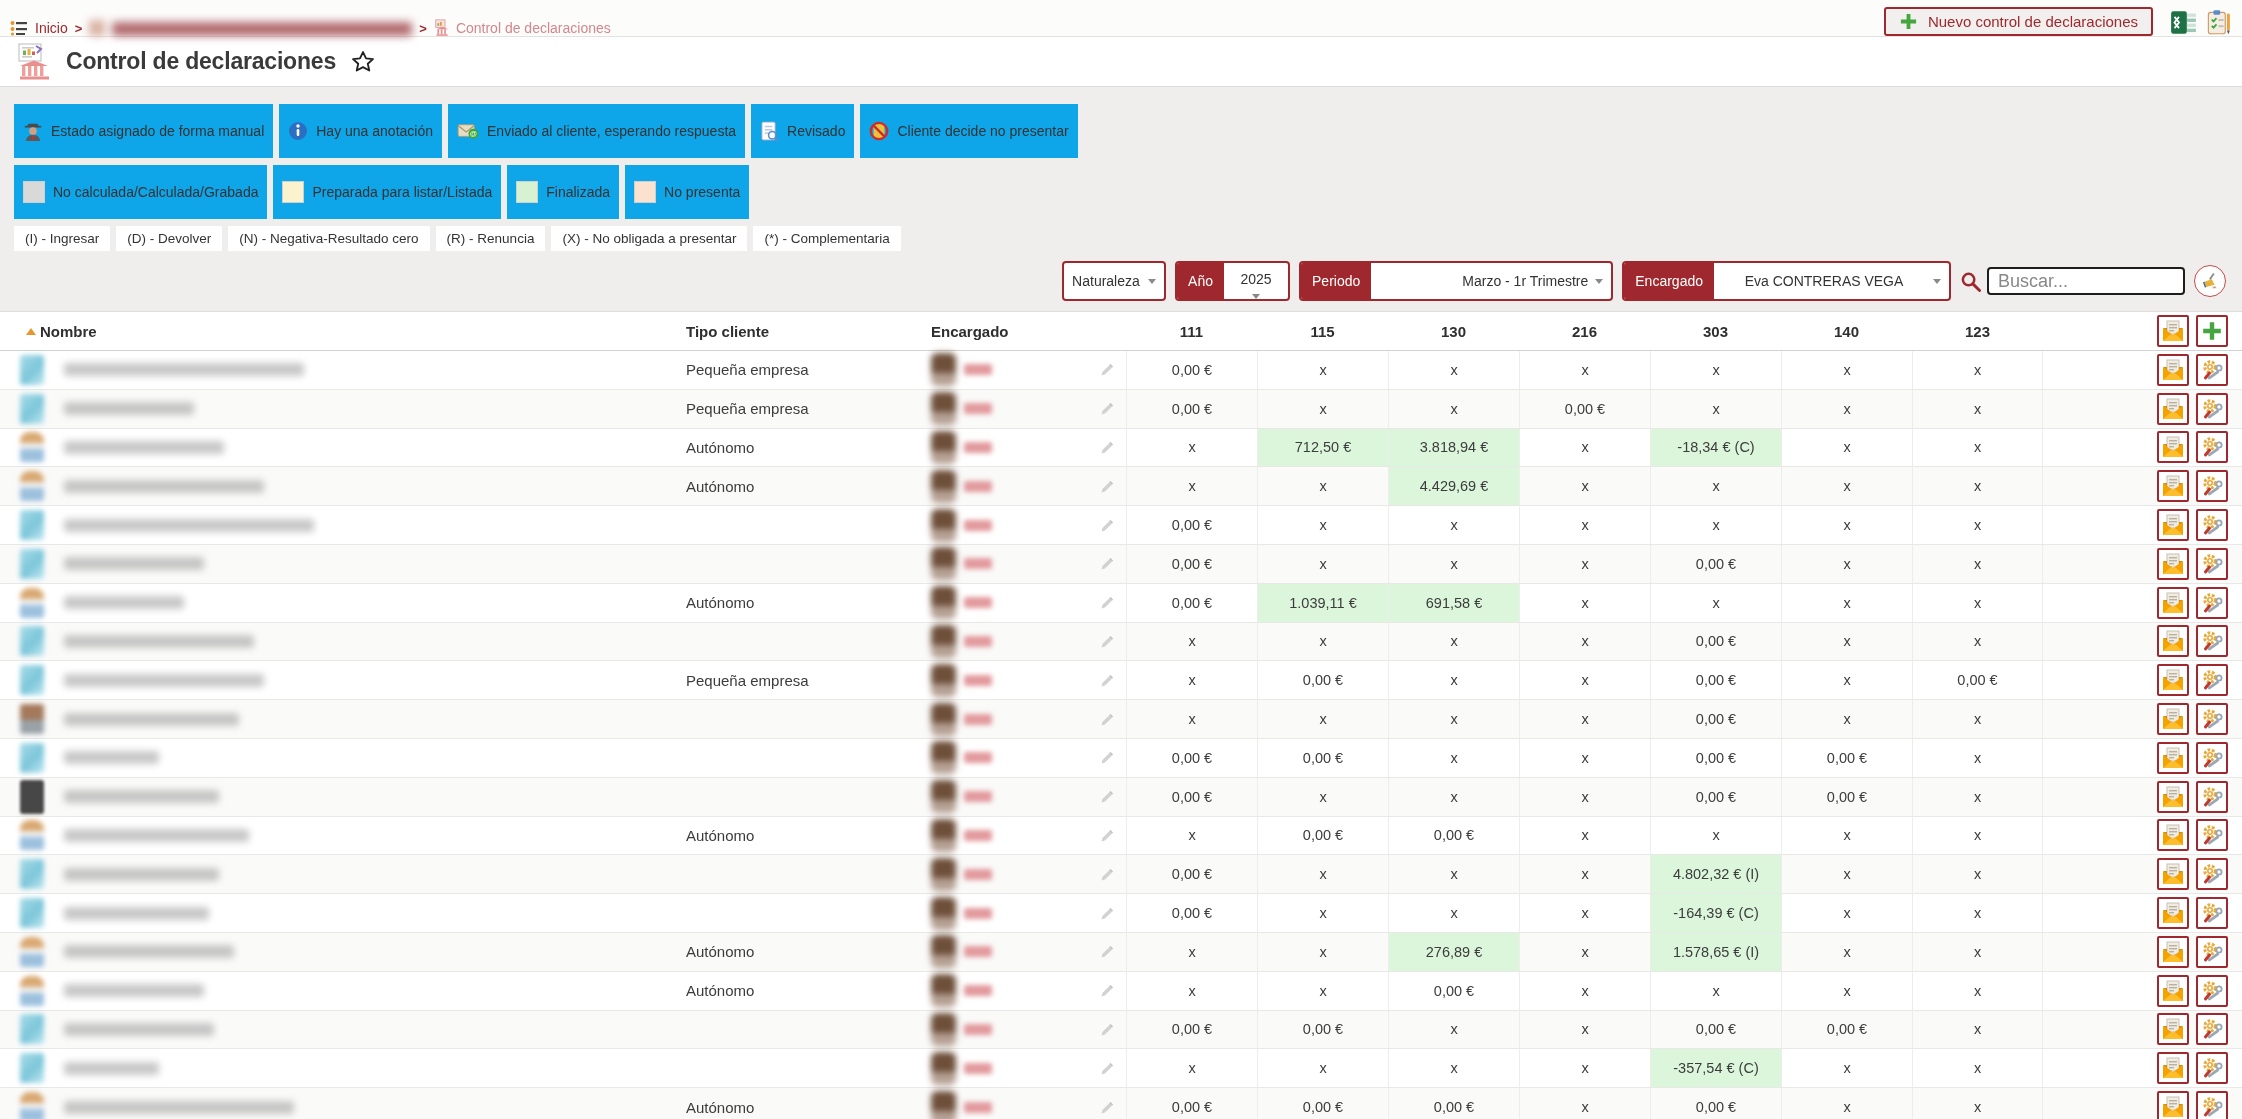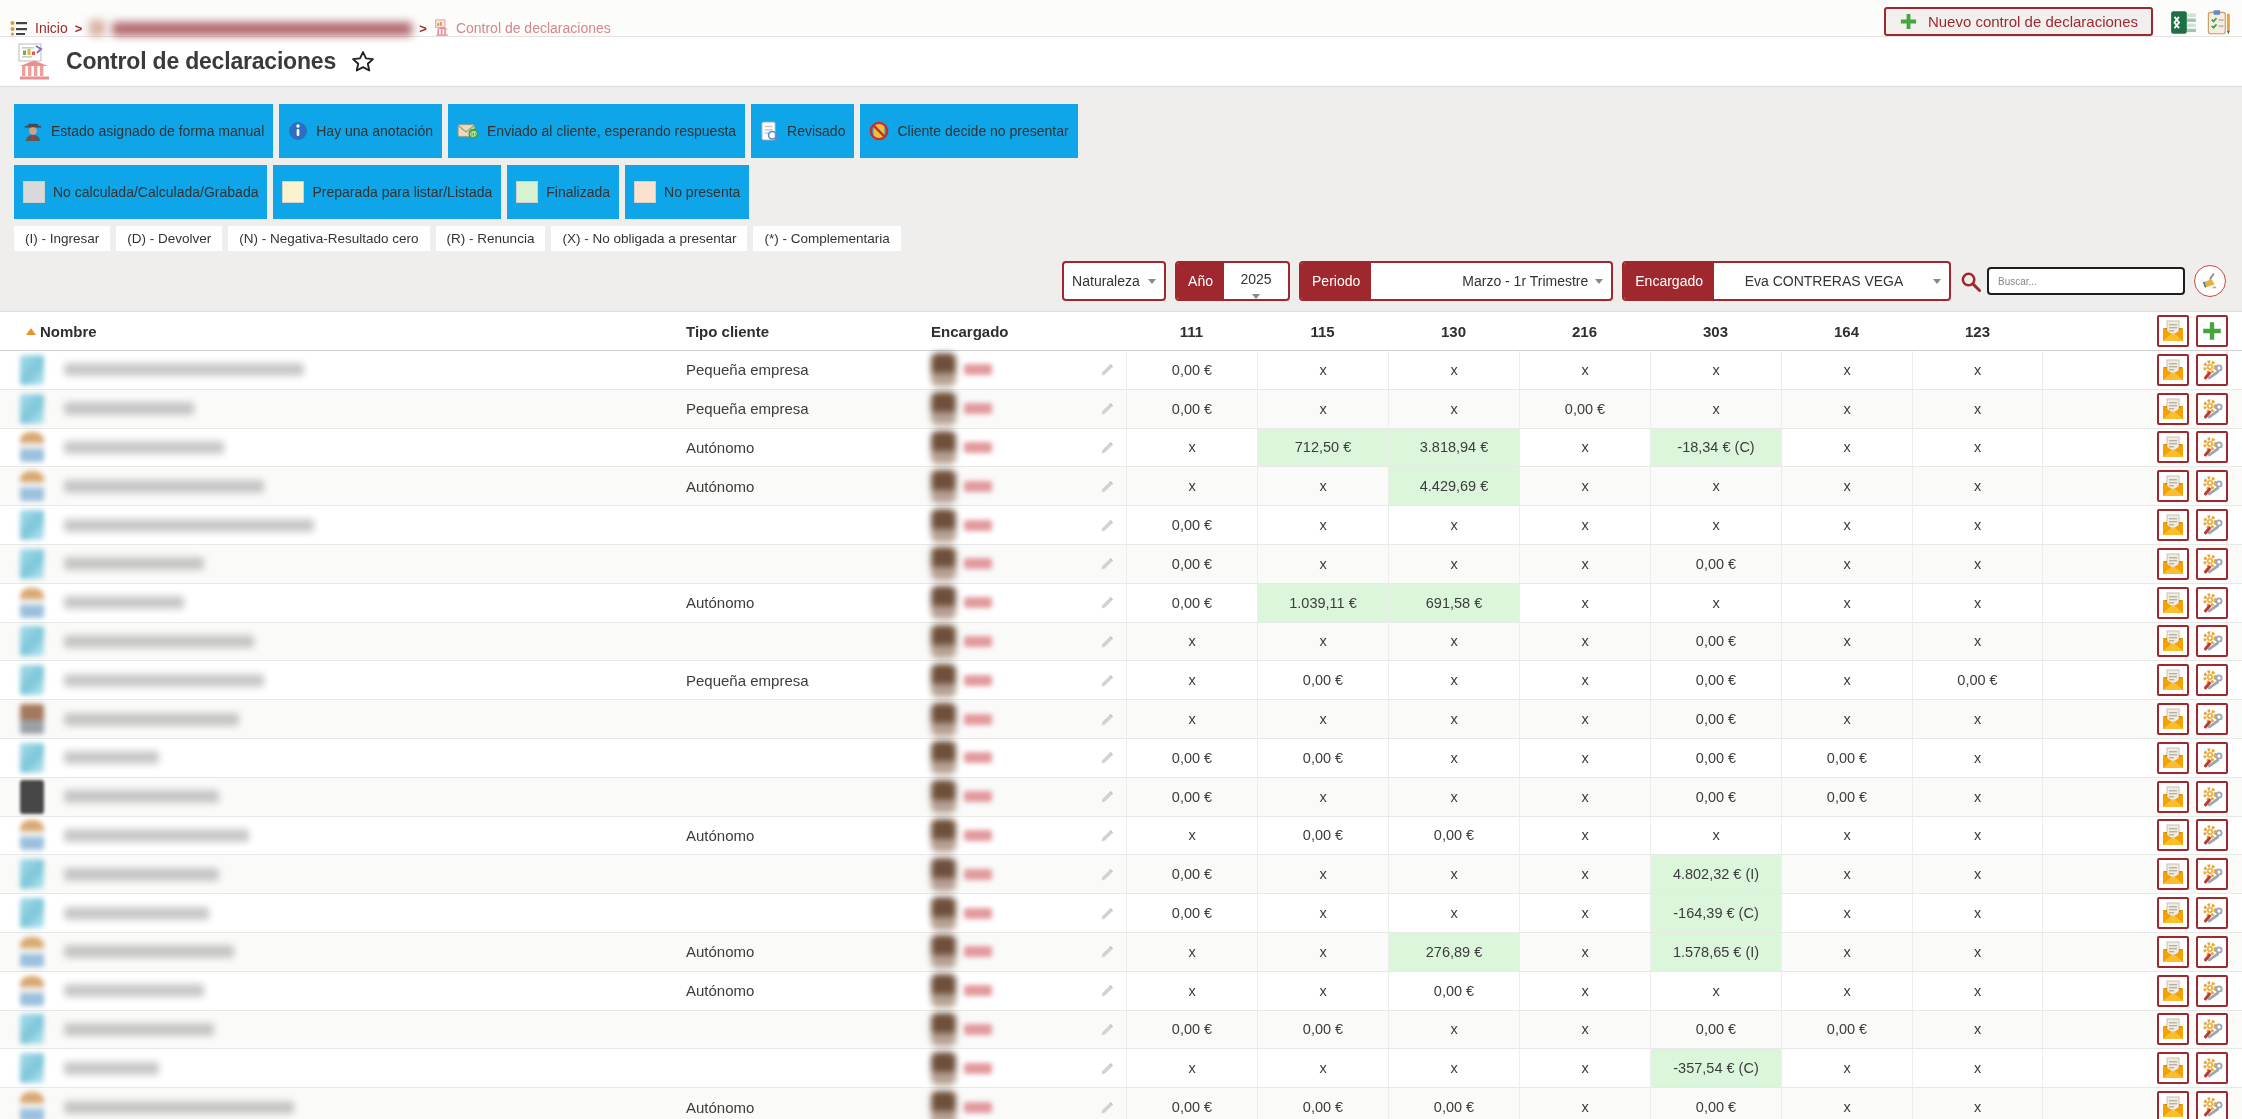--- a/index.html
+++ b/index.html
@@ -30,21 +30,21 @@
   .swatch { width:22px; height:22px; border:1px solid #cfcfcd; }
   .code-chip { background:#ffffff; padding:5px 11px; font-size:13.5px; color:#333; }
 
   
   .filterrow { display:flex; justify-content:flex-end; align-items:center; gap:9px; padding:0 16px; margin-top:12px; height:36px; }
   .fselect { display:flex; align-items:center; border:2px solid #9e282d; border-radius:4px; background:#fff; overflow:hidden; height:40px; font-size:14px; cursor:pointer; }
   .fselect .flabel { background:#9e282d; color:#fff; padding:0 11px; height:100%; display:flex; align-items:center; font-size:14px; }
   .fselect .fvalue { padding:0 8px; display:flex; align-items:center; justify-content:flex-end; gap:7px; color:#333; height:100%; }
   .caret { width:0; height:0; border-left:4.5px solid transparent; border-right:4.5px solid transparent; border-top:5.5px solid #8a8a8a; }
   .search-wrap { display:flex; align-items:center; gap:6px; }
-  .search-input { width:198px; height:28px; border:2.5px solid #1d1d1d; border-radius:4px; padding:0 9px; font-size:10px; font-family:"Liberation Sans",sans-serif; background:#fff; color:#404040; }
+  .search-input { width:198px; height:28px; border:2.5px solid #1d1d1d; border-radius:4px; padding:0 9px; font-size:18px; font-family:"Liberation Sans",sans-serif; background:#fff; color:#404040; }
   .search-input::placeholder { color:#888; }
   .broom-btn { width:32px; height:32px; border:1.5px solid #c34a48; border-radius:50%; background:#fff; display:flex; align-items:center; justify-content:center; cursor:pointer; }
 
   
   .tablewrap { margin-top:12px; background:#fff; border-top:1px solid #ddd; }
   .trow { display:grid; grid-template-columns:14px 38px 634px 245px 195px repeat(7,131px) 1fr 104px; align-items:center; }
   .thead { height:39px; border-bottom:1px solid #d2d2d0; background:#fff; font-weight:bold; font-size:15px; color:#2f2f2f; }
   .th-name { display:flex; align-items:center; gap:4px; }
   .sort-caret { width:0; height:0; border-left:5px solid transparent; border-right:5px solid transparent; border-bottom:7px solid #e8952e; }
   .th-num { text-align:center; }
@@ -307,21 +307,21 @@
         <span class="sort-caret"></span>
         <span>Nombre</span>
       </div>
       <div>Tipo cliente</div>
       <div>Encargado</div>
       <div class="th-num">111</div>
       <div class="th-num">115</div>
       <div class="th-num">130</div>
       <div class="th-num">216</div>
       <div class="th-num">303</div>
-      <div class="th-num">164</div>
+      <div class="th-num">140</div>
       <div class="th-num">123</div>
       <div></div>
       <div class="actions-cell">
         <button class="act-btn">
           <svg width="24" height="24" viewBox="0 0 24 24">
               <rect x="6" y="2" width="12" height="13" fill="#f1ece2" stroke="#c9c2b4"></rect>
               <rect x="8" y="5" width="8" height="1.4" fill="#b9b2a2"></rect>
               <rect x="8" y="8" width="8" height="1.4" fill="#b9b2a2"></rect>
               <rect x="8" y="11" width="5" height="1.4" fill="#b9b2a2"></rect>
               <path d="M2 9v13h20V9l-10 7z" fill="#f5a200"></path>

